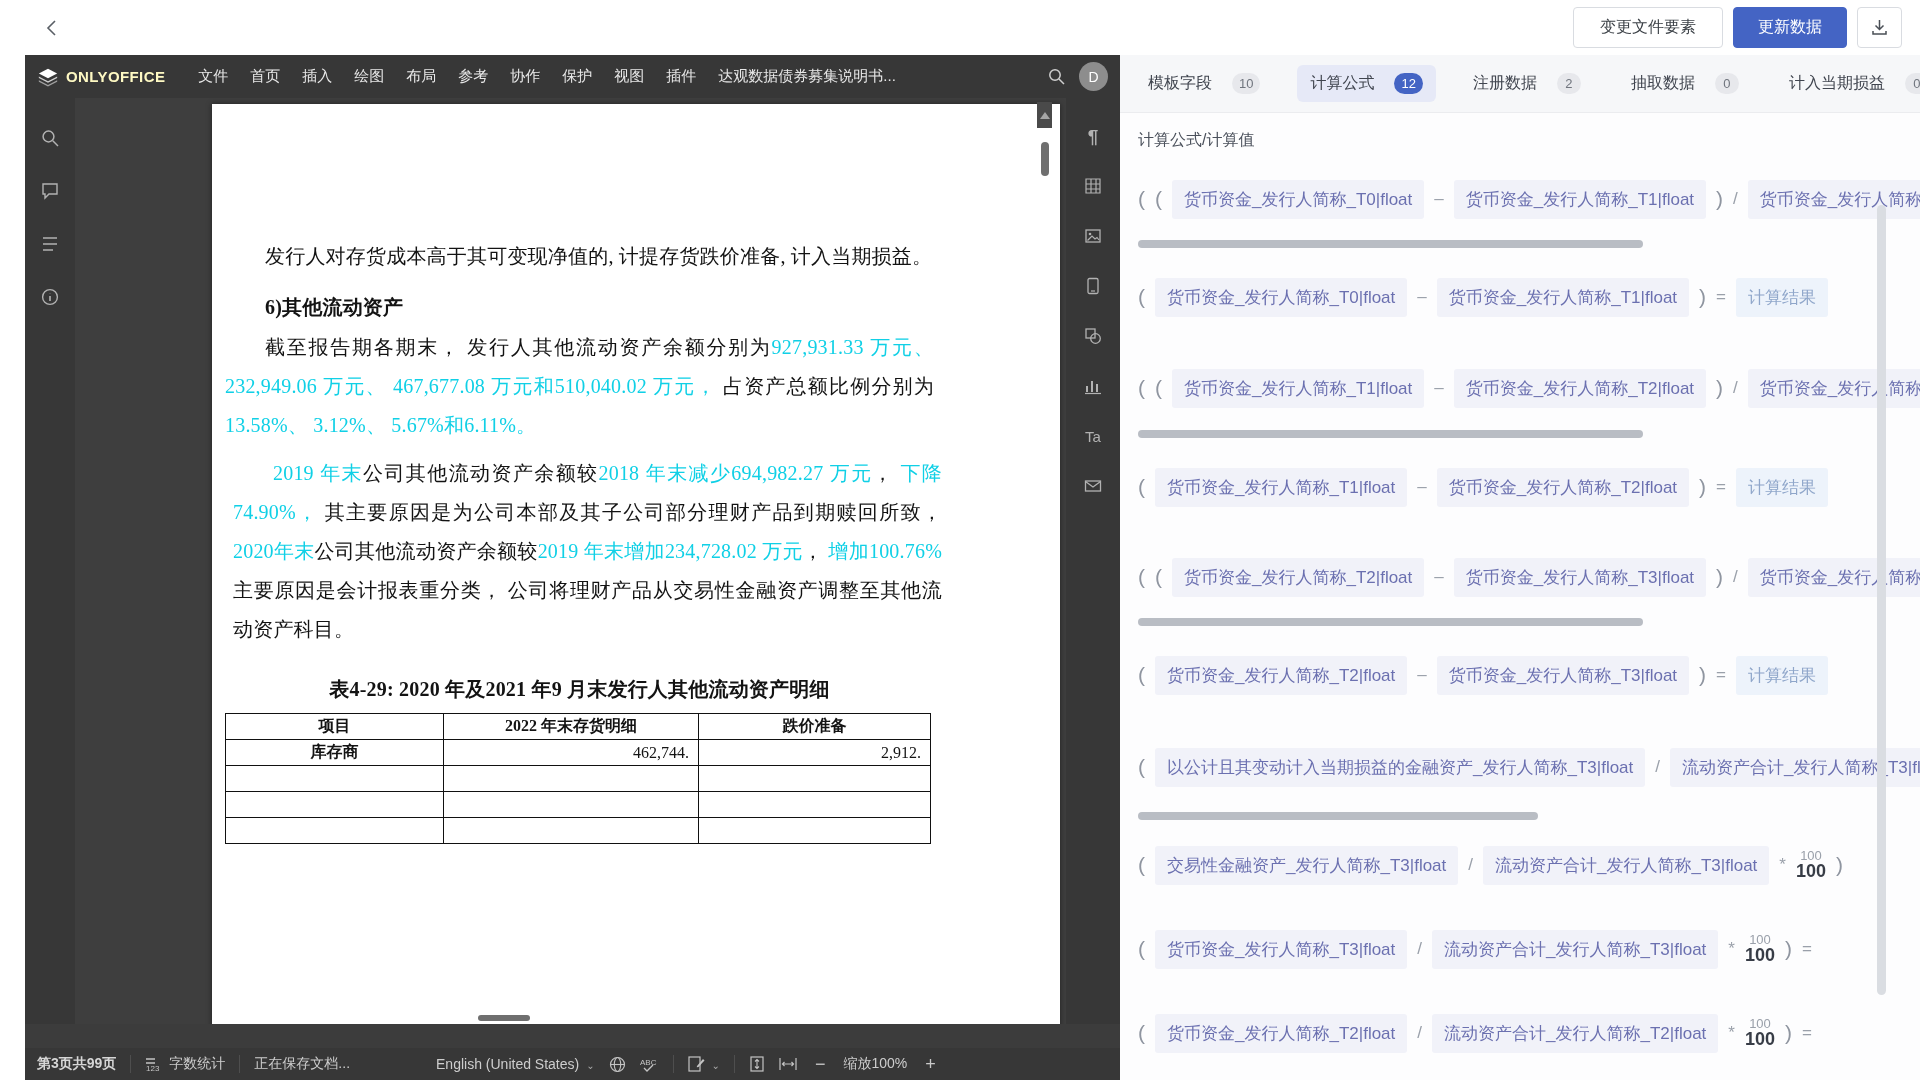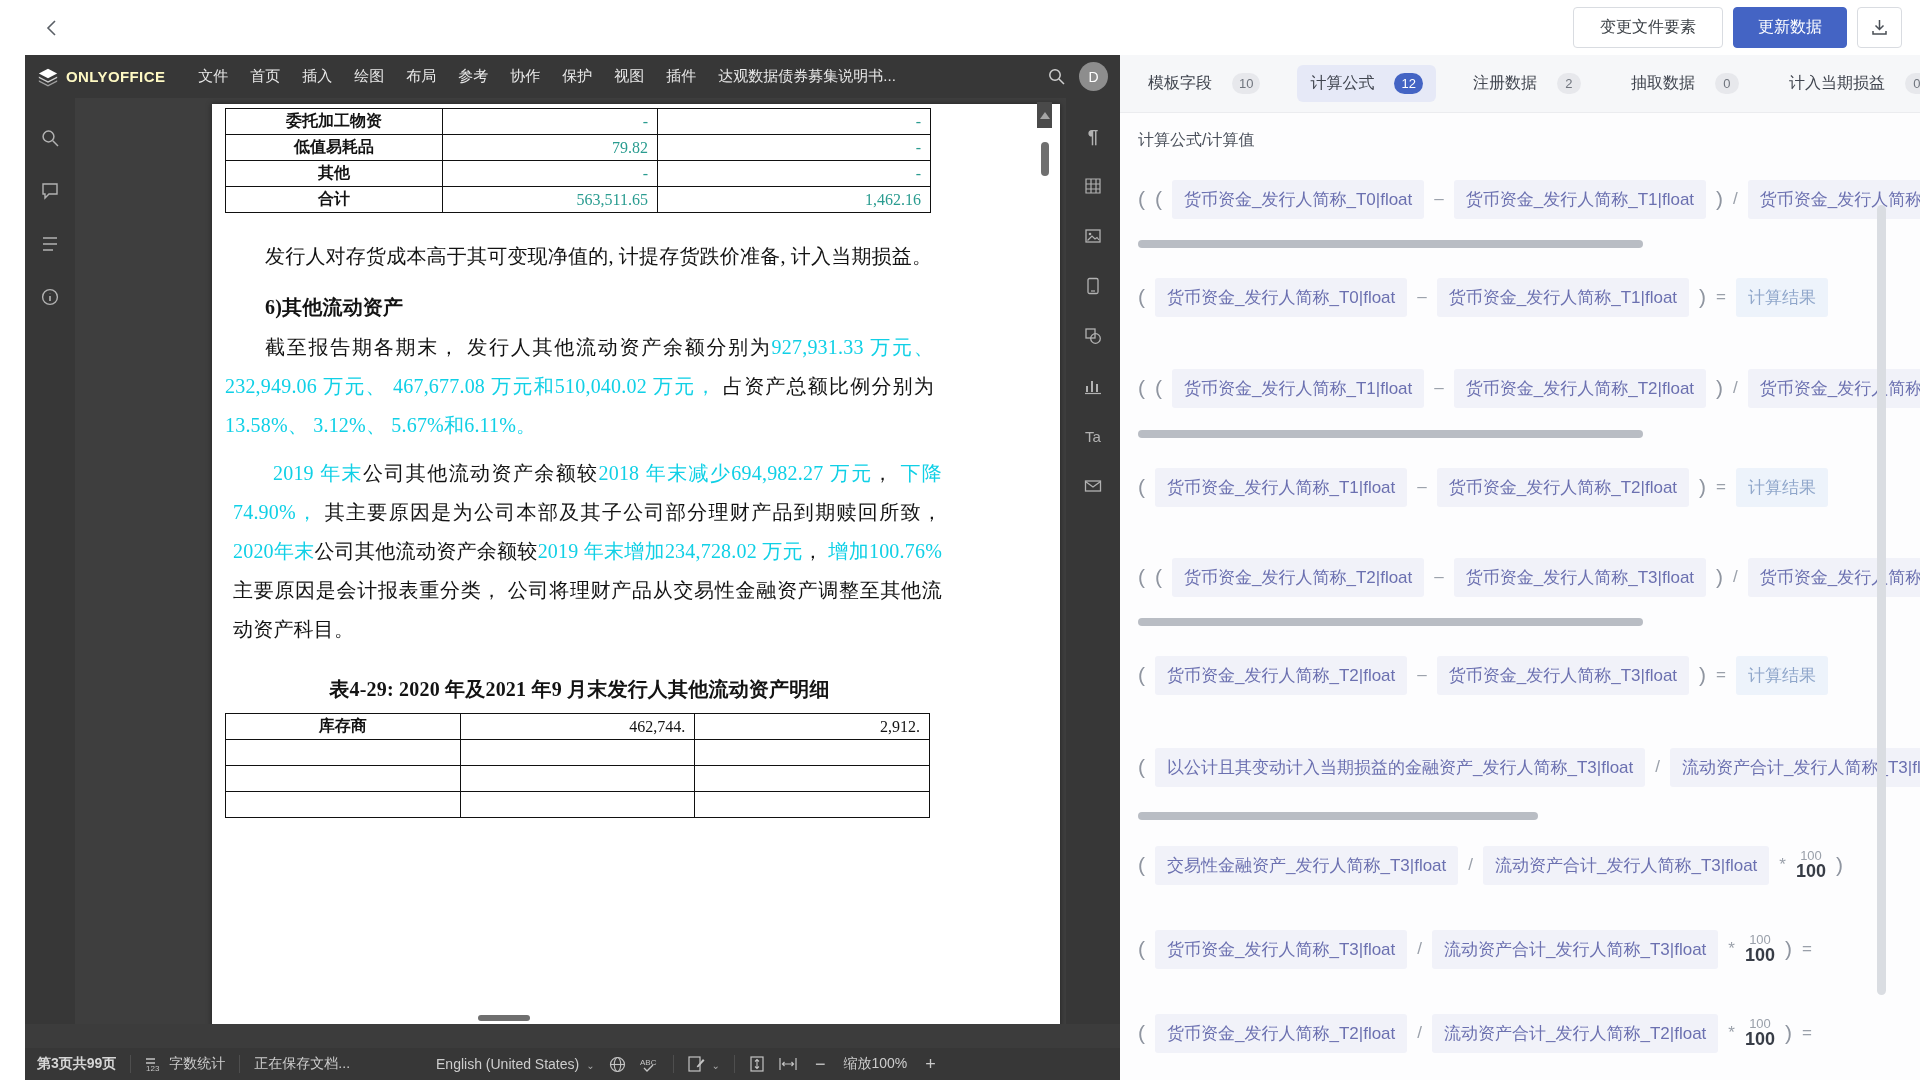--- a/index.html
+++ b/index.html
@@ -188,57 +188,38 @@
         <svg width="18" height="18" viewBox="0 0 18 18">
             <circle cx="9" cy="9" r="7.4" fill="none" stroke="currentColor" stroke-width="1.4"></circle>
             <path d="M9 5.2 v.2 M9 8 v5" stroke="currentColor" stroke-width="1.6"></path>
           </svg>
       </div>
     </div>
 
     <div class="canvas">
       <div class="page">
 
-        <table class="doc-tbl t1">
-          <tbody id="t1-body">
-              <tr>
-                <td class="lbl" style="width: 217px;">委托加工物资</td>
-                <td class="num" style="width: 215px;">-</td>
-                <td class="num" style="width: 273px;">-</td>
-              </tr>
-              <tr>
-                <td class="lbl" style="width: 217px;">低值易耗品</td>
-                <td class="num" style="width: 215px;">79.82</td>
-                <td class="num" style="width: 273px;">-</td>
-              </tr>
-              <tr>
-                <td class="lbl" style="width: 217px;">其他</td>
-                <td class="num" style="width: 215px;">-</td>
-                <td class="num" style="width: 273px;">-</td>
-              </tr>
-              <tr>
-                <td class="lbl" style="width: 217px;">合计</td>
-                <td class="num" style="width: 215px;">563,511.65</td>
-                <td class="num" style="width: 273px;">1,462.16</td>
-              </tr>
-            </tbody>
-        </table>
 
         <div class="doc-par p1 indent">发行人对存货成本高于其可变现净值的, 计提存货跌价准备, 计入当期损益。</div>
 
         <div class="doc-par h6 indent">6)其他流动资产</div>
 
         <div class="doc-par p2 indent" id="p2"><span>截至报告期各期末， 发行人其他流动资产余额分别为</span><span class="hl">927,931.33 万元、232,949.06 万元、 467,677.08 万元和510,040.02 万元，</span><span> 占资产总额比例分别为</span><span class="hl">13.58%、 3.12%、 5.67%和6.11%。</span></div>
 
         <div class="doc-par p3 indent" id="p3"><span class="hl">2019 年末</span><span>公司其他流动资产余额较</span><span class="hl">2018 年末减少694,982.27 万元</span><span>，</span><span class="hl"> 下降74.90%，</span><span> 其主要原因是为公司本部及其子公司部分理财产品到期赎回所致，</span><span class="hl"> 2020年末</span><span>公司其他流动资产余额较</span><span class="hl">2019 年末增加234,728.02 万元</span><span>，</span><span class="hl"> 增加100.76%</span><span>主要原因是会计报表重分类， 公司将理财产品从交易性金融资产调整至其他流动资产科目。</span></div>
 
         <div class="doc-par cap">表4-29: 2020 年及2021 年9 月末发行人其他流动资产明细</div>
 
         <table class="doc-tbl t2">
           <tbody id="t2-body">
+              <tr class="hdr">
+                <td style="width: 218px;">项目</td>
+                <td style="width: 255px;">2022 年末存货明细</td>
+                <td style="width: 232px;">跌价准备</td>
+              </tr>
               <tr>
                 <td class="lbl">库存商</td>
                 <td class="num2">462,744.</td>
                 <td class="num2">2,912.</td>
               </tr>
               <tr>
                 <td class="lbl"></td>
                 <td class="num2"></td>
                 <td class="num2"></td>
               </tr>

